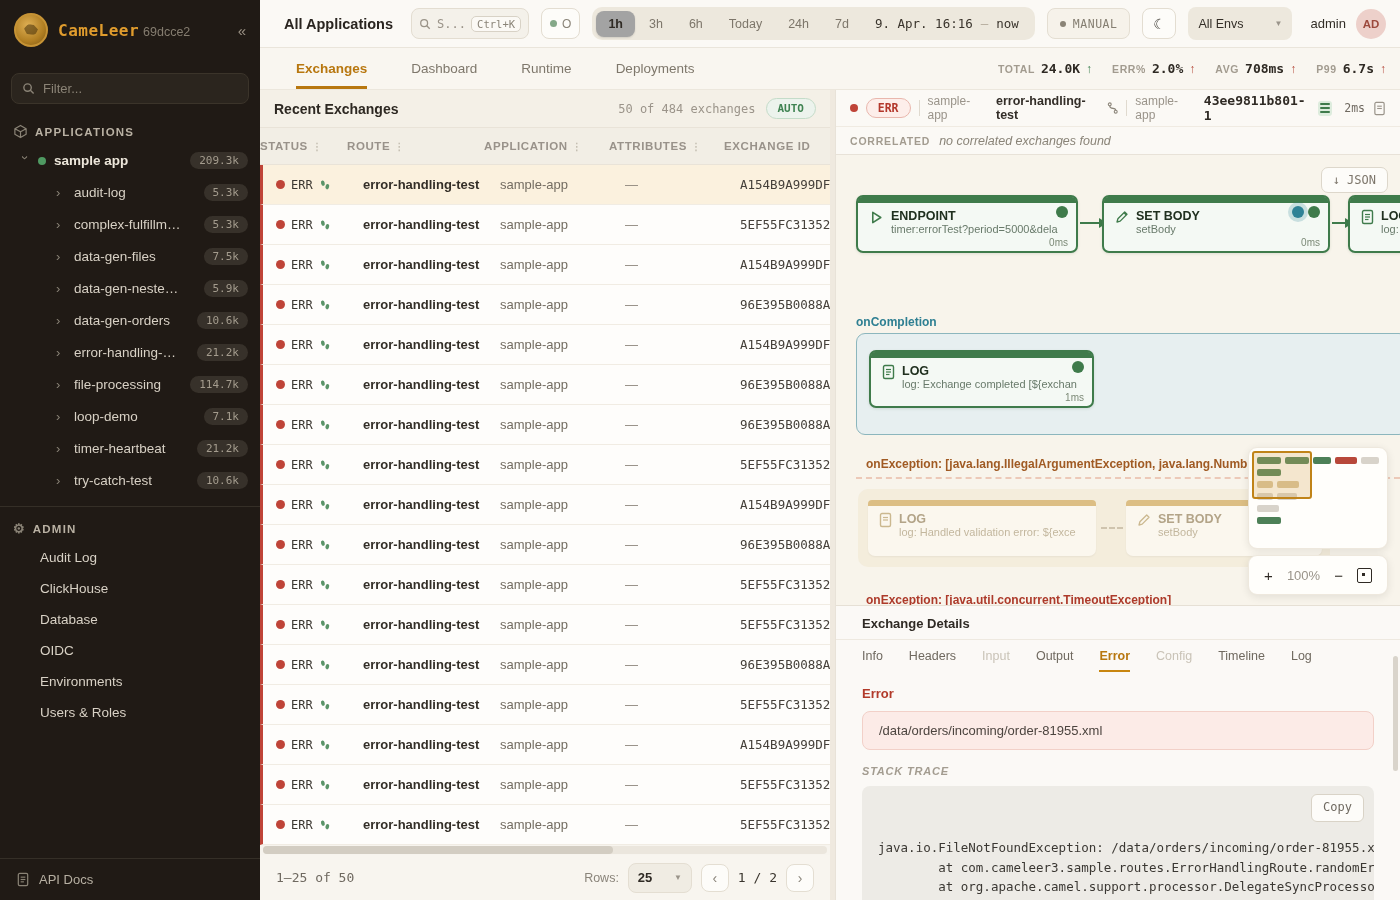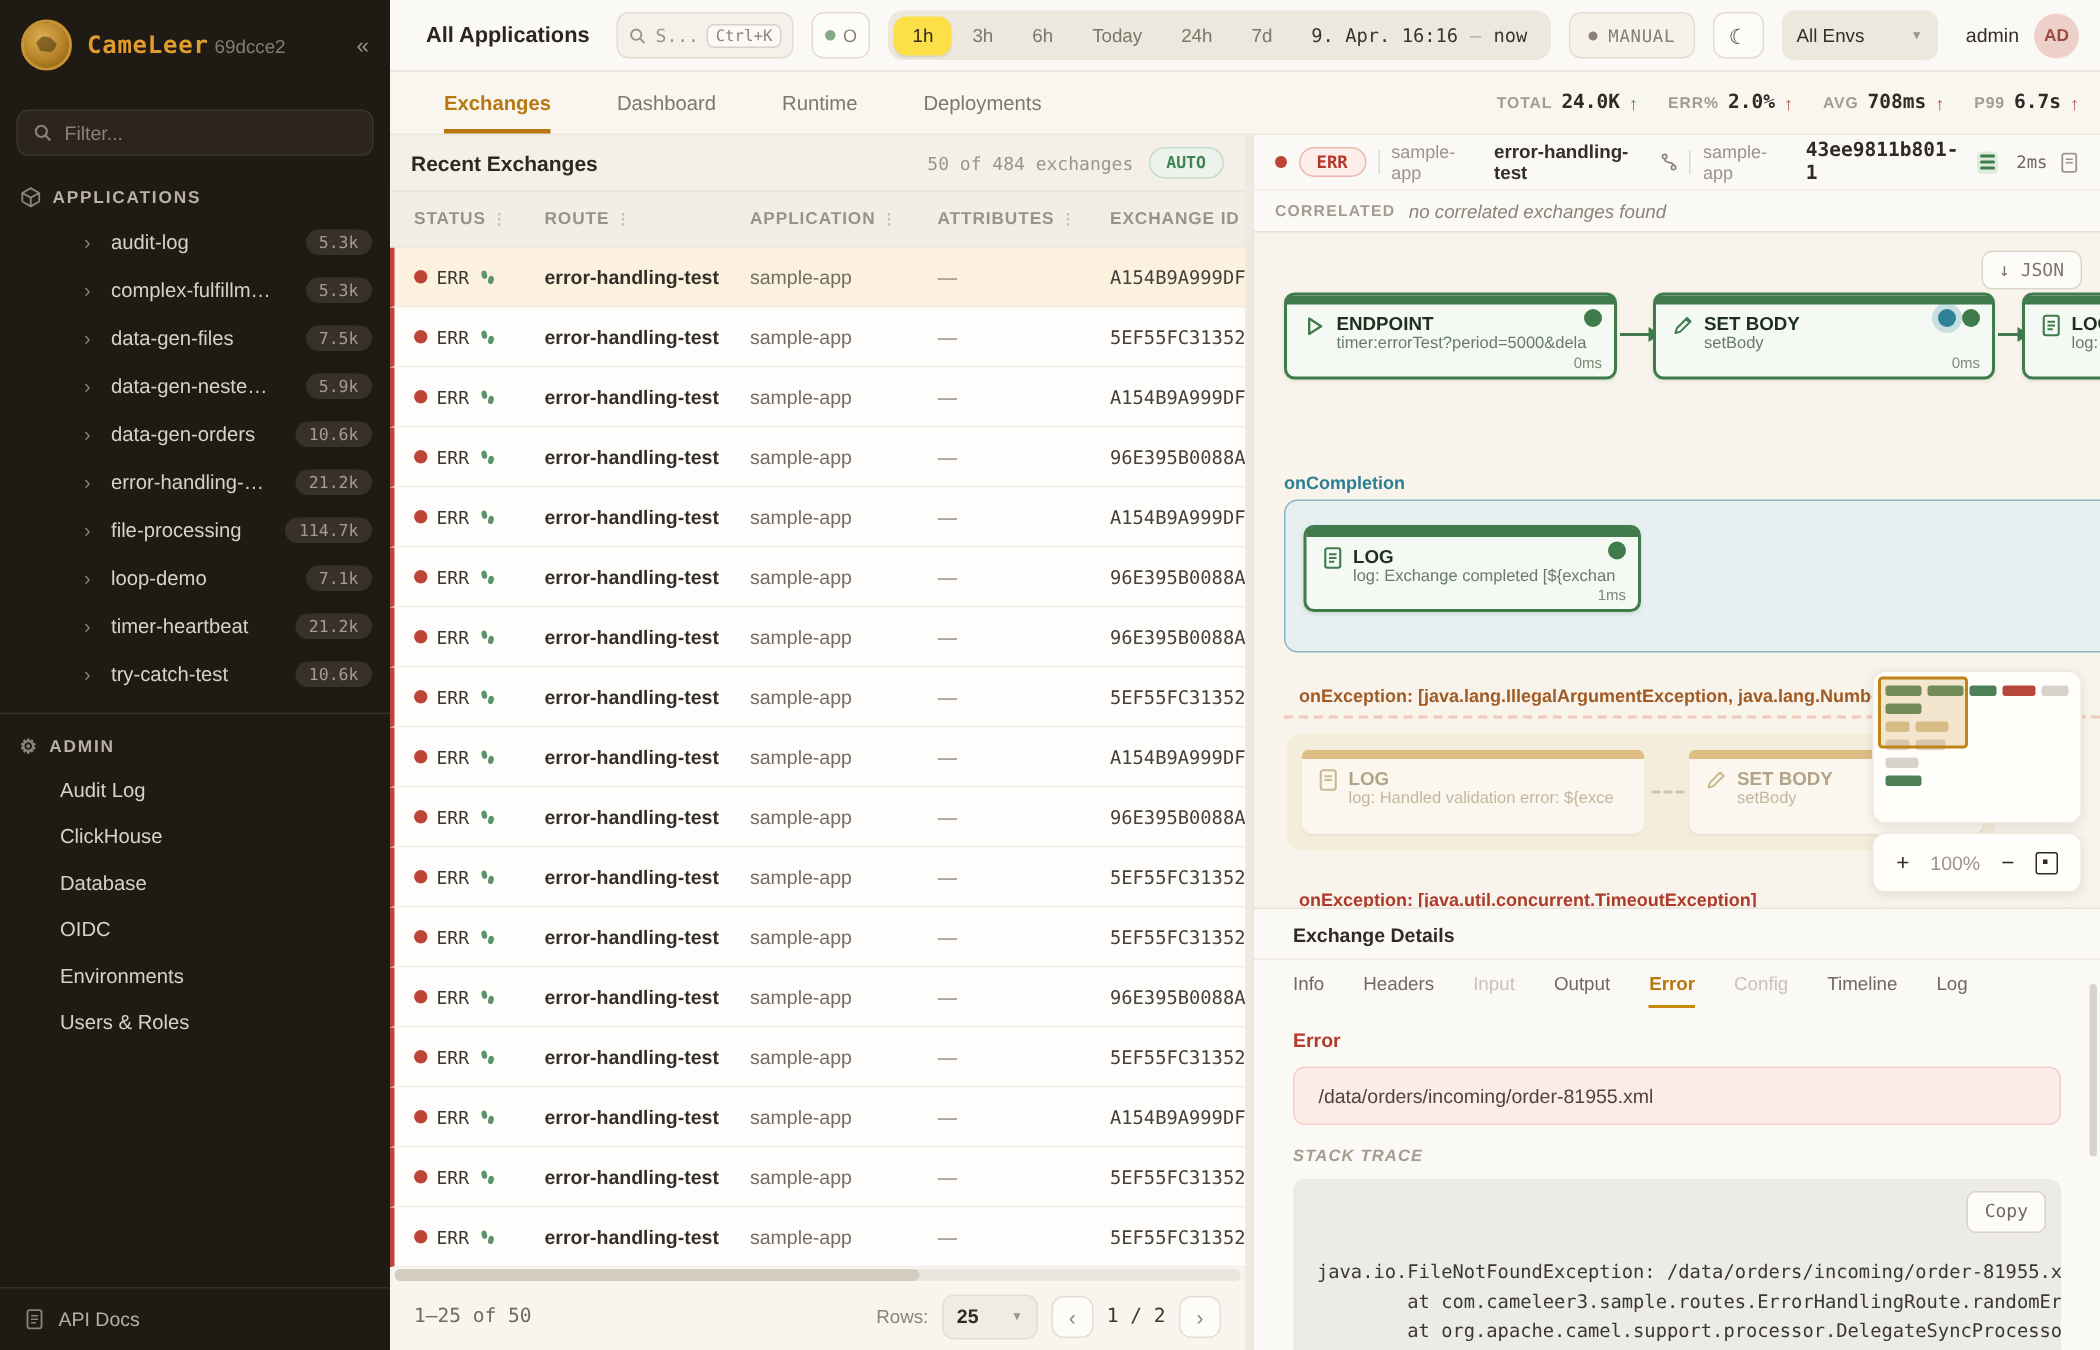--- a/index.html
+++ b/index.html
@@ -39,21 +39,21 @@
   .topbar { height:48px; background:#fbf9f5; border-bottom:1px solid #eae5db; display:flex; align-items:center; padding:0 14px 0 24px; gap:12px; flex-shrink:0; }
   .tb-title { font-size:14.5px; font-weight:bold; color:#2a2520; margin-right:6px; }
   .searchbox { width:118px; height:31px; background:#f4f1ea; border:1px solid #e3ddd1; border-radius:8px; display:flex; align-items:center; gap:6px; padding:0 7px; cursor:text; }
   .search-txt { font-family:"DejaVu Sans Mono",monospace; font-size:12px; color:#9a9388; flex:1; overflow:hidden; white-space:nowrap; }
   .kbd { font-family:"DejaVu Sans Mono",monospace; font-size:10.5px; color:#8a8478; border:1px solid #d8d2c6; border-radius:5px; padding:1px 5px; background:#fbf9f5; }
   .livebtn { height:31px; min-width:36px; background:#fdfcf9; border:1px solid #e3ddd1; border-radius:8px; display:flex; align-items:center; gap:5px; padding:0 8px; overflow:hidden; cursor:pointer; }
   .livedot { width:7px; height:7px; border-radius:50%; background:#84a888; flex-shrink:0; }
   .livetxt { font-size:12px; color:#8a8478; }
   .timegroup { height:33px; background:#ede8dd; border-radius:10px; display:flex; align-items:center; padding:0 4px; gap:2px; }
   .range-pill { padding:6px 12px; border-radius:8px; font-size:12.5px; color:#7d766a; cursor:pointer; white-space:nowrap; }
-  .range-pill.active { background:#fde047; color:#2f2a24; font-weight:normal; box-shadow:0 1px 2px rgba(0,0,0,.12); }
+  .range-pill.active { background:#a3a3a3; color:#2f2a24; font-weight:bold; box-shadow:0 1px 2px rgba(0,0,0,.12); }
   .tg-date { display:flex; align-items:center; gap:8px; padding:0 12px; font-family:"DejaVu Sans Mono",monospace; font-size:12.5px; color:#3a342c; white-space:nowrap; }
   .tg-sep { color:#b3aa9a; }
   .manualbtn { height:31px; background:#f6f2ea; border:1px solid #e4ded2; border-radius:8px; display:flex; align-items:center; gap:7px; padding:0 12px; font-family:"DejaVu Sans Mono",monospace; font-size:11.5px; color:#857e71; letter-spacing:.5px; cursor:pointer; }
   .manualdot { width:6px; height:6px; border-radius:50%; background:#8a8376; }
   .moonbtn { width:34px; height:31px; background:#fdfcf9; border:1px solid #e3ddd1; border-radius:8px; display:flex; align-items:center; justify-content:center; font-size:14px; color:#43403a; cursor:pointer; }
   .envselect { height:33px; width:104px; background:#ede8dd; border-radius:8px; display:flex; align-items:center; justify-content:space-between; padding:0 10px; font-size:12.5px; color:#332e27; cursor:pointer; }
   .envcaret { font-size:8px; color:#9a948a; }
   .userwrap { margin-left:auto; display:flex; align-items:center; gap:10px; }
   .username { font-size:13px; color:#332e27; }
   .avatar { width:30px; height:30px; border-radius:50%; background:#edd0ca; color:#9c4a3d; font-size:11.5px; font-weight:bold; display:flex; align-items:center; justify-content:center; cursor:pointer; }
@@ -72,21 +72,21 @@
   .stat-arrow.bad { color:#b54a3c; }
 
   .content { flex:1; display:flex; min-height:0; }
 
   
   .table-pane { width:570px; flex-shrink:0; display:flex; flex-direction:column; background:#fdfdfb; }
   .tp-head { height:37px; background:#f4f0e7; display:flex; align-items:center; padding:0 14px; gap:10px; flex-shrink:0; }
   .tp-title { font-size:14px; font-weight:bold; color:#2d2822; }
   .tp-count { margin-left:auto; font-family:"DejaVu Sans Mono",monospace; font-size:12px; color:#9b948a; }
   .auto-badge { font-family:"DejaVu Sans Mono",monospace; font-size:11px; font-weight:bold; color:#3f8352; background:#ecf3ed; border:1px solid #c4dcc9; border-radius:999px; padding:3px 11px; }
-  .cols { height:38px; background:#f2eee5; border-top:1px solid #e9e3d8; border-bottom:1px solid #e9e3d8; display:flex; align-items:center; padding-left:16px; flex-shrink:0; }
+  .cols { height:38px; background:#f2eee5; border-top:1px solid #e9e3d8; border-bottom:1px solid #e9e3d8; display:flex; align-items:center; padding-left:0; flex-shrink:0; }
   .colh { font-size:11.5px; font-weight:bold; letter-spacing:.6px; color:#99928a; display:flex; align-items:center; gap:4px; cursor:pointer; }
   .sorticon { color:#c5bfb2; font-size:10px; }
   .c-status{width:87px;} .c-route{width:137px;} .c-app{width:125px;} .c-attr{width:115px;} .c-id{flex:1; min-width:0;}
   .rows { flex:1; overflow:hidden; }
   .exrow { height:40px; display:flex; align-items:center; padding-left:13px; border-left:3px solid #bf4438; border-bottom:1px solid #f1ece3; background:#fefdfb; cursor:pointer; }
   .exrow.selected { background:#fbf1de; }
   .cell { overflow:hidden; white-space:nowrap; }
   .cell.status { display:flex; align-items:center; gap:6px; }
   .st-dot { width:9px; height:9px; border-radius:50%; background:#bf4438; flex-shrink:0; }
   .st-txt { font-family:"DejaVu Sans Mono",monospace; font-size:12px; color:#3a362f; }
@@ -197,20 +197,26 @@
         </svg>
       <span class="filter-ph">Filter...</span>
     </div>
     <div class="section-head">
       <svg width="15" height="15" viewBox="0 0 16 16">
           <path d="M8 1.5 14 5v6L8 14.5 2 11V5z M2 5l6 3.3L14 5 M8 8.3V14.5" fill="none" stroke="#8a8376" stroke-width="1.3" stroke-linejoin="round"></path>
         </svg>
       <span>APPLICATIONS</span>
     </div>
     <div class="tree">
+      <div class="tree-root">
+        <span class="chev down">›</span>
+        <span class="dot-green"></span>
+        <span class="t-label">sample app</span>
+        <span class="count mono">209.3k</span>
+      </div>
       <div>
 
           <div class="tree-item">
             <span class="chev">›</span>
             <span class="t-label">audit-log</span>
             <span class="count mono">5.3k</span>
           </div>
 
           <div class="tree-item">
             <span class="chev">›</span>

